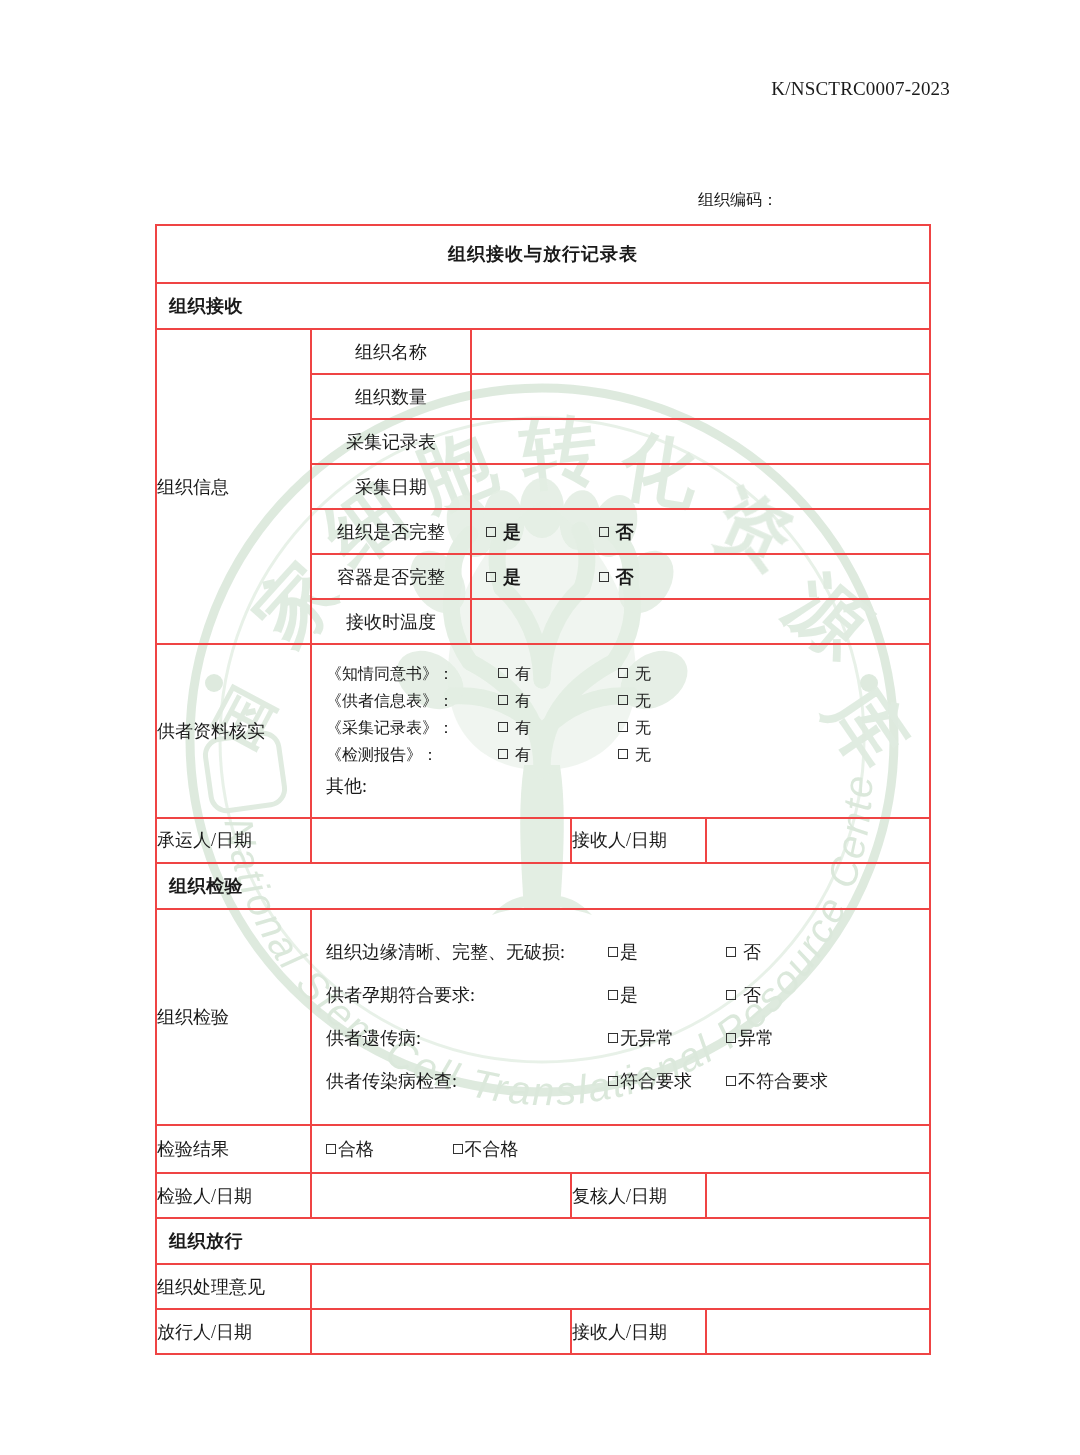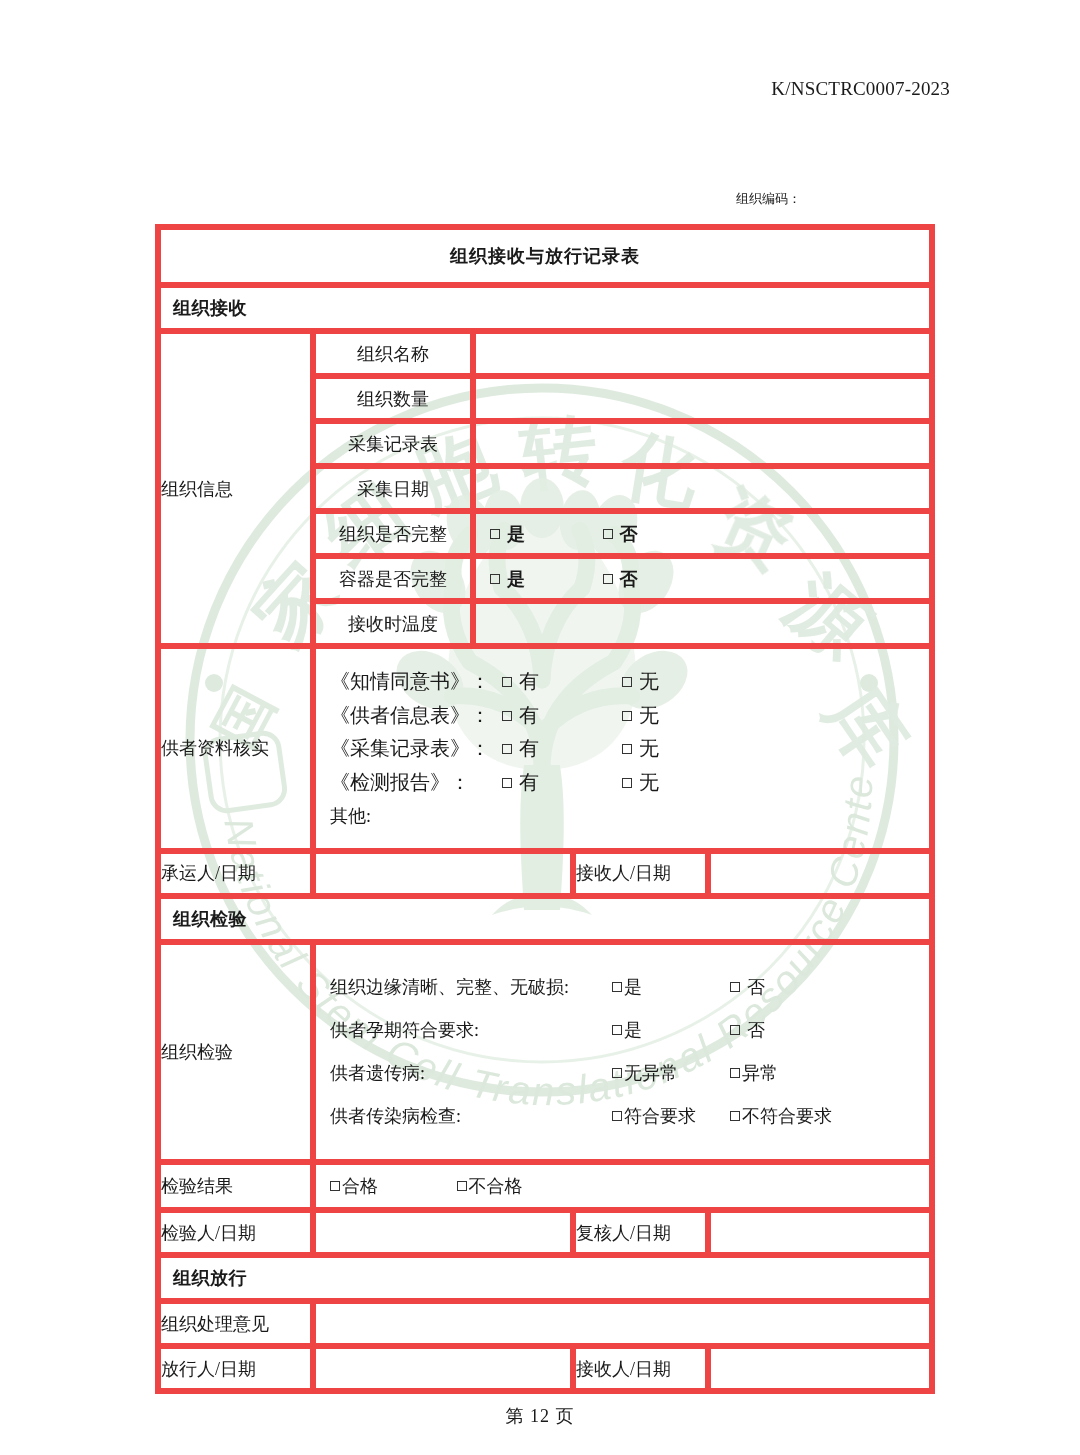--- a/index.html
+++ b/index.html
@@ -45,22 +45,22 @@
     left: 160px;
     font-size: 23px;
     font-weight: bold;
     font-family: "Liberation Sans", "DejaVu Sans", sans-serif;
     letter-spacing: .5px;
   }
 
   .org-code {
     position: absolute;
     top: 190px;
-    left: 736px;
-    font-size: 13px;
+    left: 698px;
+    font-size: 16px;
   }
 
   .doc-footer {
     position: absolute;
     top: 1404px;
     left: 0;
     width: 1080px;
     text-align: center;
     font-size: 18px;
     letter-spacing: 1px;
@@ -70,21 +70,21 @@
   table.form {
     position: absolute;
     left: 155px;
     top: 224px;
     width: 774px;
     border-collapse: collapse;
     table-layout: fixed;
     background: transparent;
   }
   table.form td {
-    border: 6px solid #ef4444;
+    border: 2px solid #ef4444;
     padding: 0;
     vertical-align: middle;
     font-size: 18px;
     background: transparent;
   }
 
   .cap-title {
     text-align: center;
     font-weight: bold;
     font-family: "Liberation Sans", "DejaVu Sans", sans-serif;
@@ -115,21 +115,21 @@
     height: 10px;
     border: 1px solid #333;
     margin-right: 7px;
     vertical-align: 1px;
     background: transparent;
   }
   .cb.tight { margin-right: 2px; }
 
   
   .docs-block { padding: 16px 0 16px 14px !important; line-height: 1.68; }
-  .docs-row { display: block; white-space: nowrap; font-size: 20px; }
+  .docs-row { display: block; white-space: nowrap; font-size: 16px; }
   .docs-name { display: inline-block; width: 172px; }
   .docs-yes { display: inline-block; width: 120px; }
   .docs-no { display: inline-block; }
   .docs-other { display: block; font-size: 18px; margin-top: 2px; }
 
   
   .insp-block { padding: 14px 0 28px 14px !important; line-height: 1.62; }
   .insp-row { display: block; white-space: nowrap; font-size: 18px; }
   .insp-name { display: inline-block; width: 282px; margin-top: 14px; }
   .insp-a { display: inline-block; width: 118px; }
@@ -349,15 +349,14 @@
 
     <tr>
       <td class="rowlabel vcenter">放行人/日期</td>
       <td class="blank" colspan="2"></td>
       <td class="vcenter">接收人/日期</td>
       <td class="blank"></td>
     </tr>
   </tbody>
     </table>
 
-  <div class="doc-footer">第 12 页</div>
 
 </div>
 
 </body></html>

